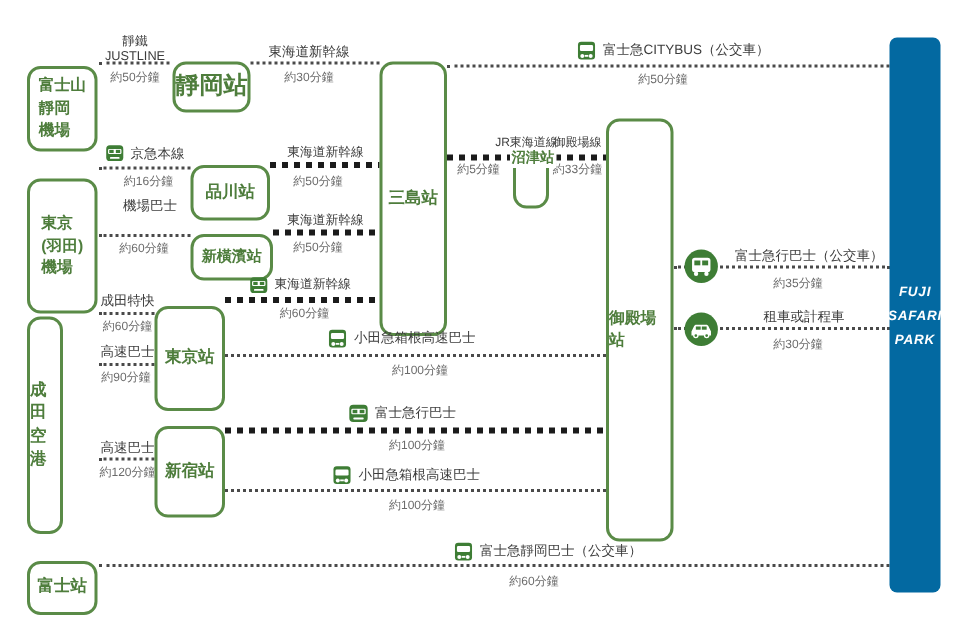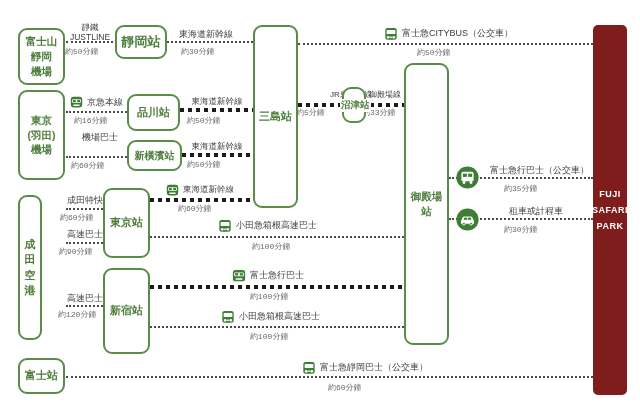--- a/index.html
+++ b/index.html
@@ -1,30 +1,30 @@
 <!DOCTYPE html>
 <html><head>
 <meta charset="utf-8">
 <style>
   html,body{margin:0;padding:0;background:#fff;}
   #canvas{position:relative;width:640px;height:416px;background:#ffffff;overflow:hidden;
           font-family:"Liberation Sans","DejaVu Sans",sans-serif;}
   .station{position:absolute;border:2px solid #5a8b47;border-radius:9px;background:#fff;
            color:#4e7d3c;font-weight:bold;display:flex;align-items:center;justify-content:center;
-           white-space:pre-line;text-align:center;line-height:1.4;z-index:3;box-sizing:border-box;}
+           white-space:pre-line;line-height:1.4;z-index:3;box-sizing:border-box;margin-top:16px;}
   .line-dot{position:absolute;border-top:2px dotted #4a4a4a;z-index:1;}
   .line-sq{position:absolute;height:4px;background:repeating-linear-gradient(90deg,#1b1b1b 0 4px,transparent 4px 8px);z-index:1;}
   .rlabel{position:absolute;font-size:9px;color:#3c3c3c;z-index:2;white-space:pre-line;line-height:1.2;}
-  .rdur{position:absolute;font-size:8px;color:#6b6b6b;z-index:2;font-family:Liberation Mono, monospace;}
+  .rdur{position:absolute;font-size:8px;color:#6b6b6b;text-align:center;z-index:2;}
   .icon-row{position:absolute;display:flex;align-items:flex-start;gap:4px;font-size:9px;color:#3c3c3c;z-index:4;}
   .icon-row svg{flex:0 0 auto;}
   .cicon{position:absolute;z-index:4;}
-  .park-bar{position:absolute;background:#7f1d1d;border-radius:5px;display:flex;align-items:center;
+  .park-bar{position:absolute;background:#0369a1;border-radius:5px;display:flex;align-items:center;
             justify-content:center;color:#fff;font-weight:bold;font-size:9px;letter-spacing:0.5px;
-            text-align:center;white-space:pre-line;line-height:1.8;z-index:3;}
+            text-align:center;white-space:pre-line;line-height:1.8;z-index:3;font-style:italic;}
   .numazu-label{position:absolute;font-size:9.5px;font-weight:bold;color:#4e7d3c;background:#fff;
             z-index:5;padding:0 1px;white-space:nowrap;}
   .ctr{text-align:center;}
 </style>
 </head>
 <body>
 
 <div id="canvas">
 
   <div class="line-dot" style="left:66px;top:41px;width:47px;"></div>
@@ -42,31 +42,31 @@
   <div class="line-sq" style="left:150px;top:285px;width:254px;"></div>
   <div class="line-dot" style="left:66px;top:305px;width:37px;"></div>
   <div class="line-dot" style="left:150px;top:326px;width:254px;"></div>
   <div class="line-dot" style="left:449px;top:177px;width:144px;"></div>
   <div class="line-dot" style="left:449px;top:218px;width:144px;"></div>
   <div class="line-dot" style="left:66px;top:376px;width:527px;"></div>
 
   <div class="station" style="left:18px;top:28px;width:47px;height:57px;font-size:10.5px;">富士山
 靜岡
 機場</div>
-  <div class="station" style="left:18px;top:90px;width:47px;height:90px;font-size:10.5px;">東京
+  <div class="station" style="left:18px;top:103px;width:47px;height:90px;font-size:10.5px;">東京
 (羽田)
 機場</div>
   <div class="station" style="left:18px;top:195px;width:24px;height:145px;font-size:11px;">成田空港</div>
   <div class="station" style="left:18px;top:358px;width:47px;height:36px;font-size:11px;">富士站</div>
 
-  <div class="station" style="left:115px;top:25px;width:52px;height:34px;font-size:13px;">靜岡站</div>
+  <div class="station" style="left:115px;top:25px;width:52px;height:34px;font-size:16px;">靜岡站</div>
   <div class="station" style="left:127px;top:94px;width:53px;height:37px;font-size:11px;">品川站</div>
   <div class="station" style="left:103px;top:188px;width:47px;height:70px;font-size:11px;">東京站</div>
   <div class="station" style="left:127px;top:140px;width:55px;height:31px;font-size:10px;">新橫濱站</div>
-  <div class="station" style="left:103px;top:268px;width:47px;height:86px;font-size:11px;">新宿站</div>
+  <div class="station" style="left:103px;top:268px;width:47px;height:61px;font-size:11px;">新宿站</div>
 
   <div class="station" style="left:253px;top:25px;width:45px;height:183px;font-size:11px;">三島站</div>
   <div class="station" style="left:342px;top:87px;width:24px;height:36px;"></div>
   <div class="numazu-label" style="left:340px;top:99px;">沼津站</div>
   <div class="station" style="left:404px;top:63px;width:45px;height:282px;font-size:10.5px;">御殿場站</div>
 
   <div class="park-bar" style="left:593px;top:25px;width:34px;height:370px;">FUJI
 SAFARI
 PARK</div>
 

